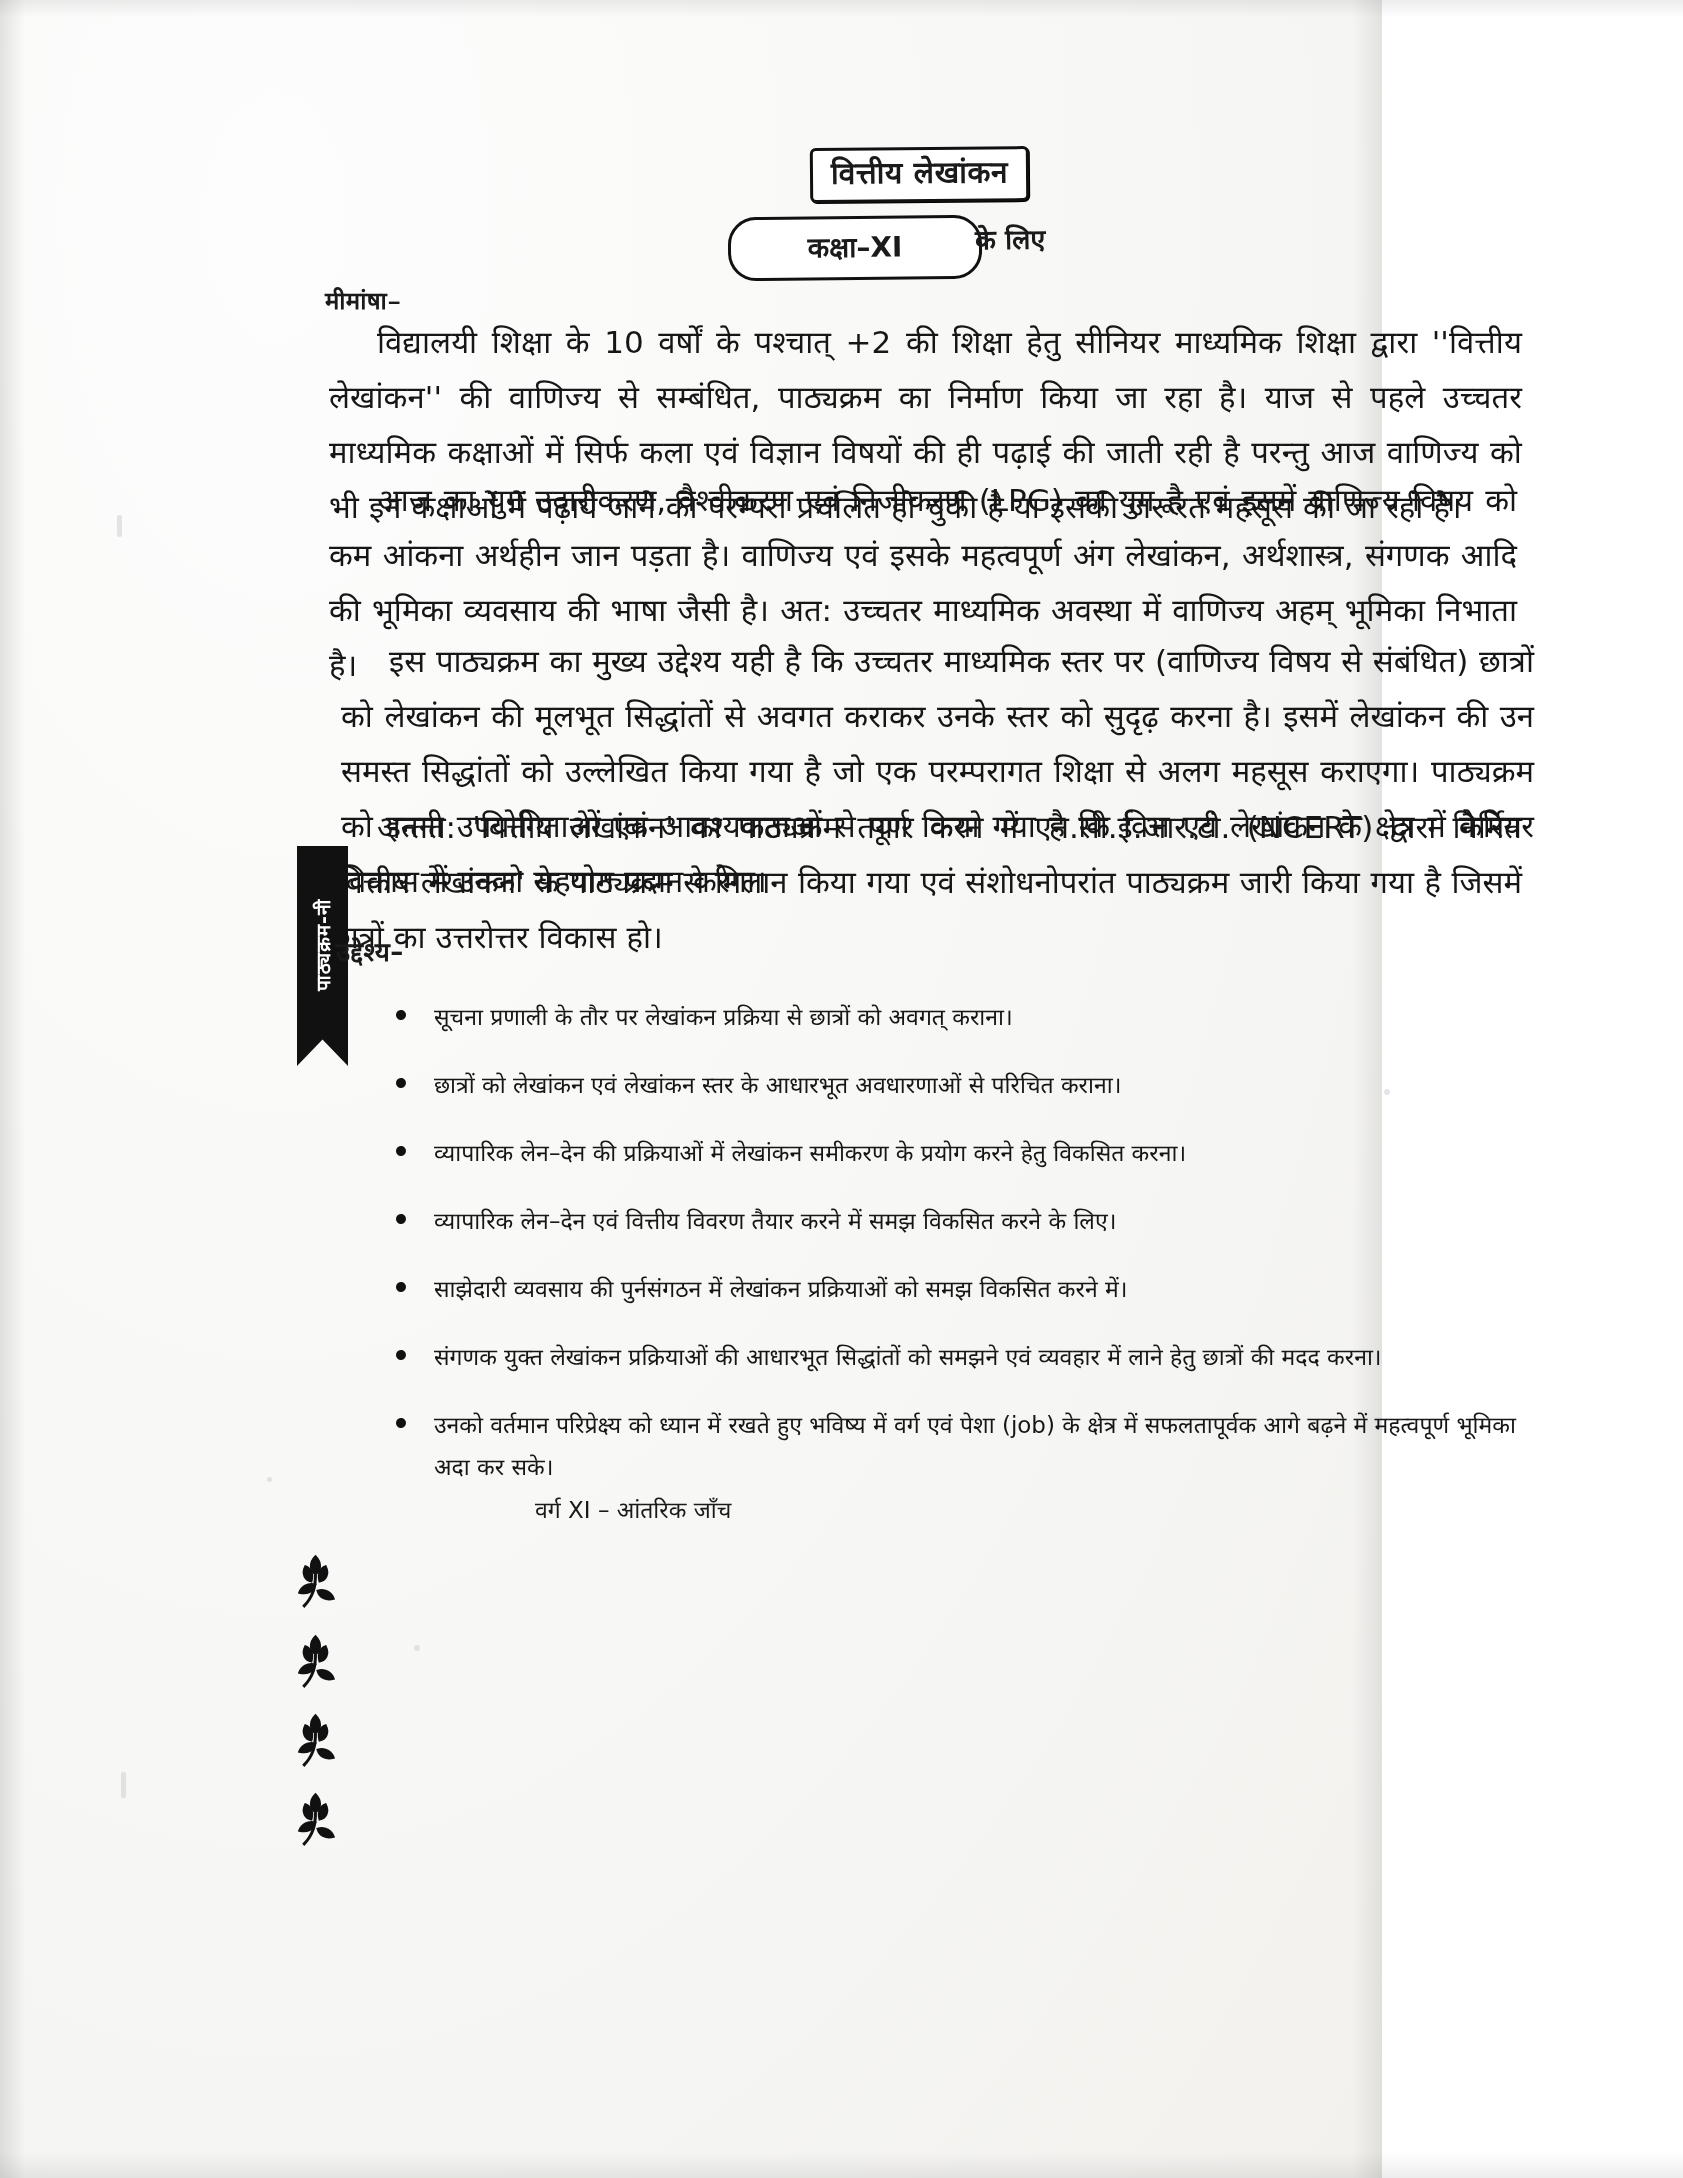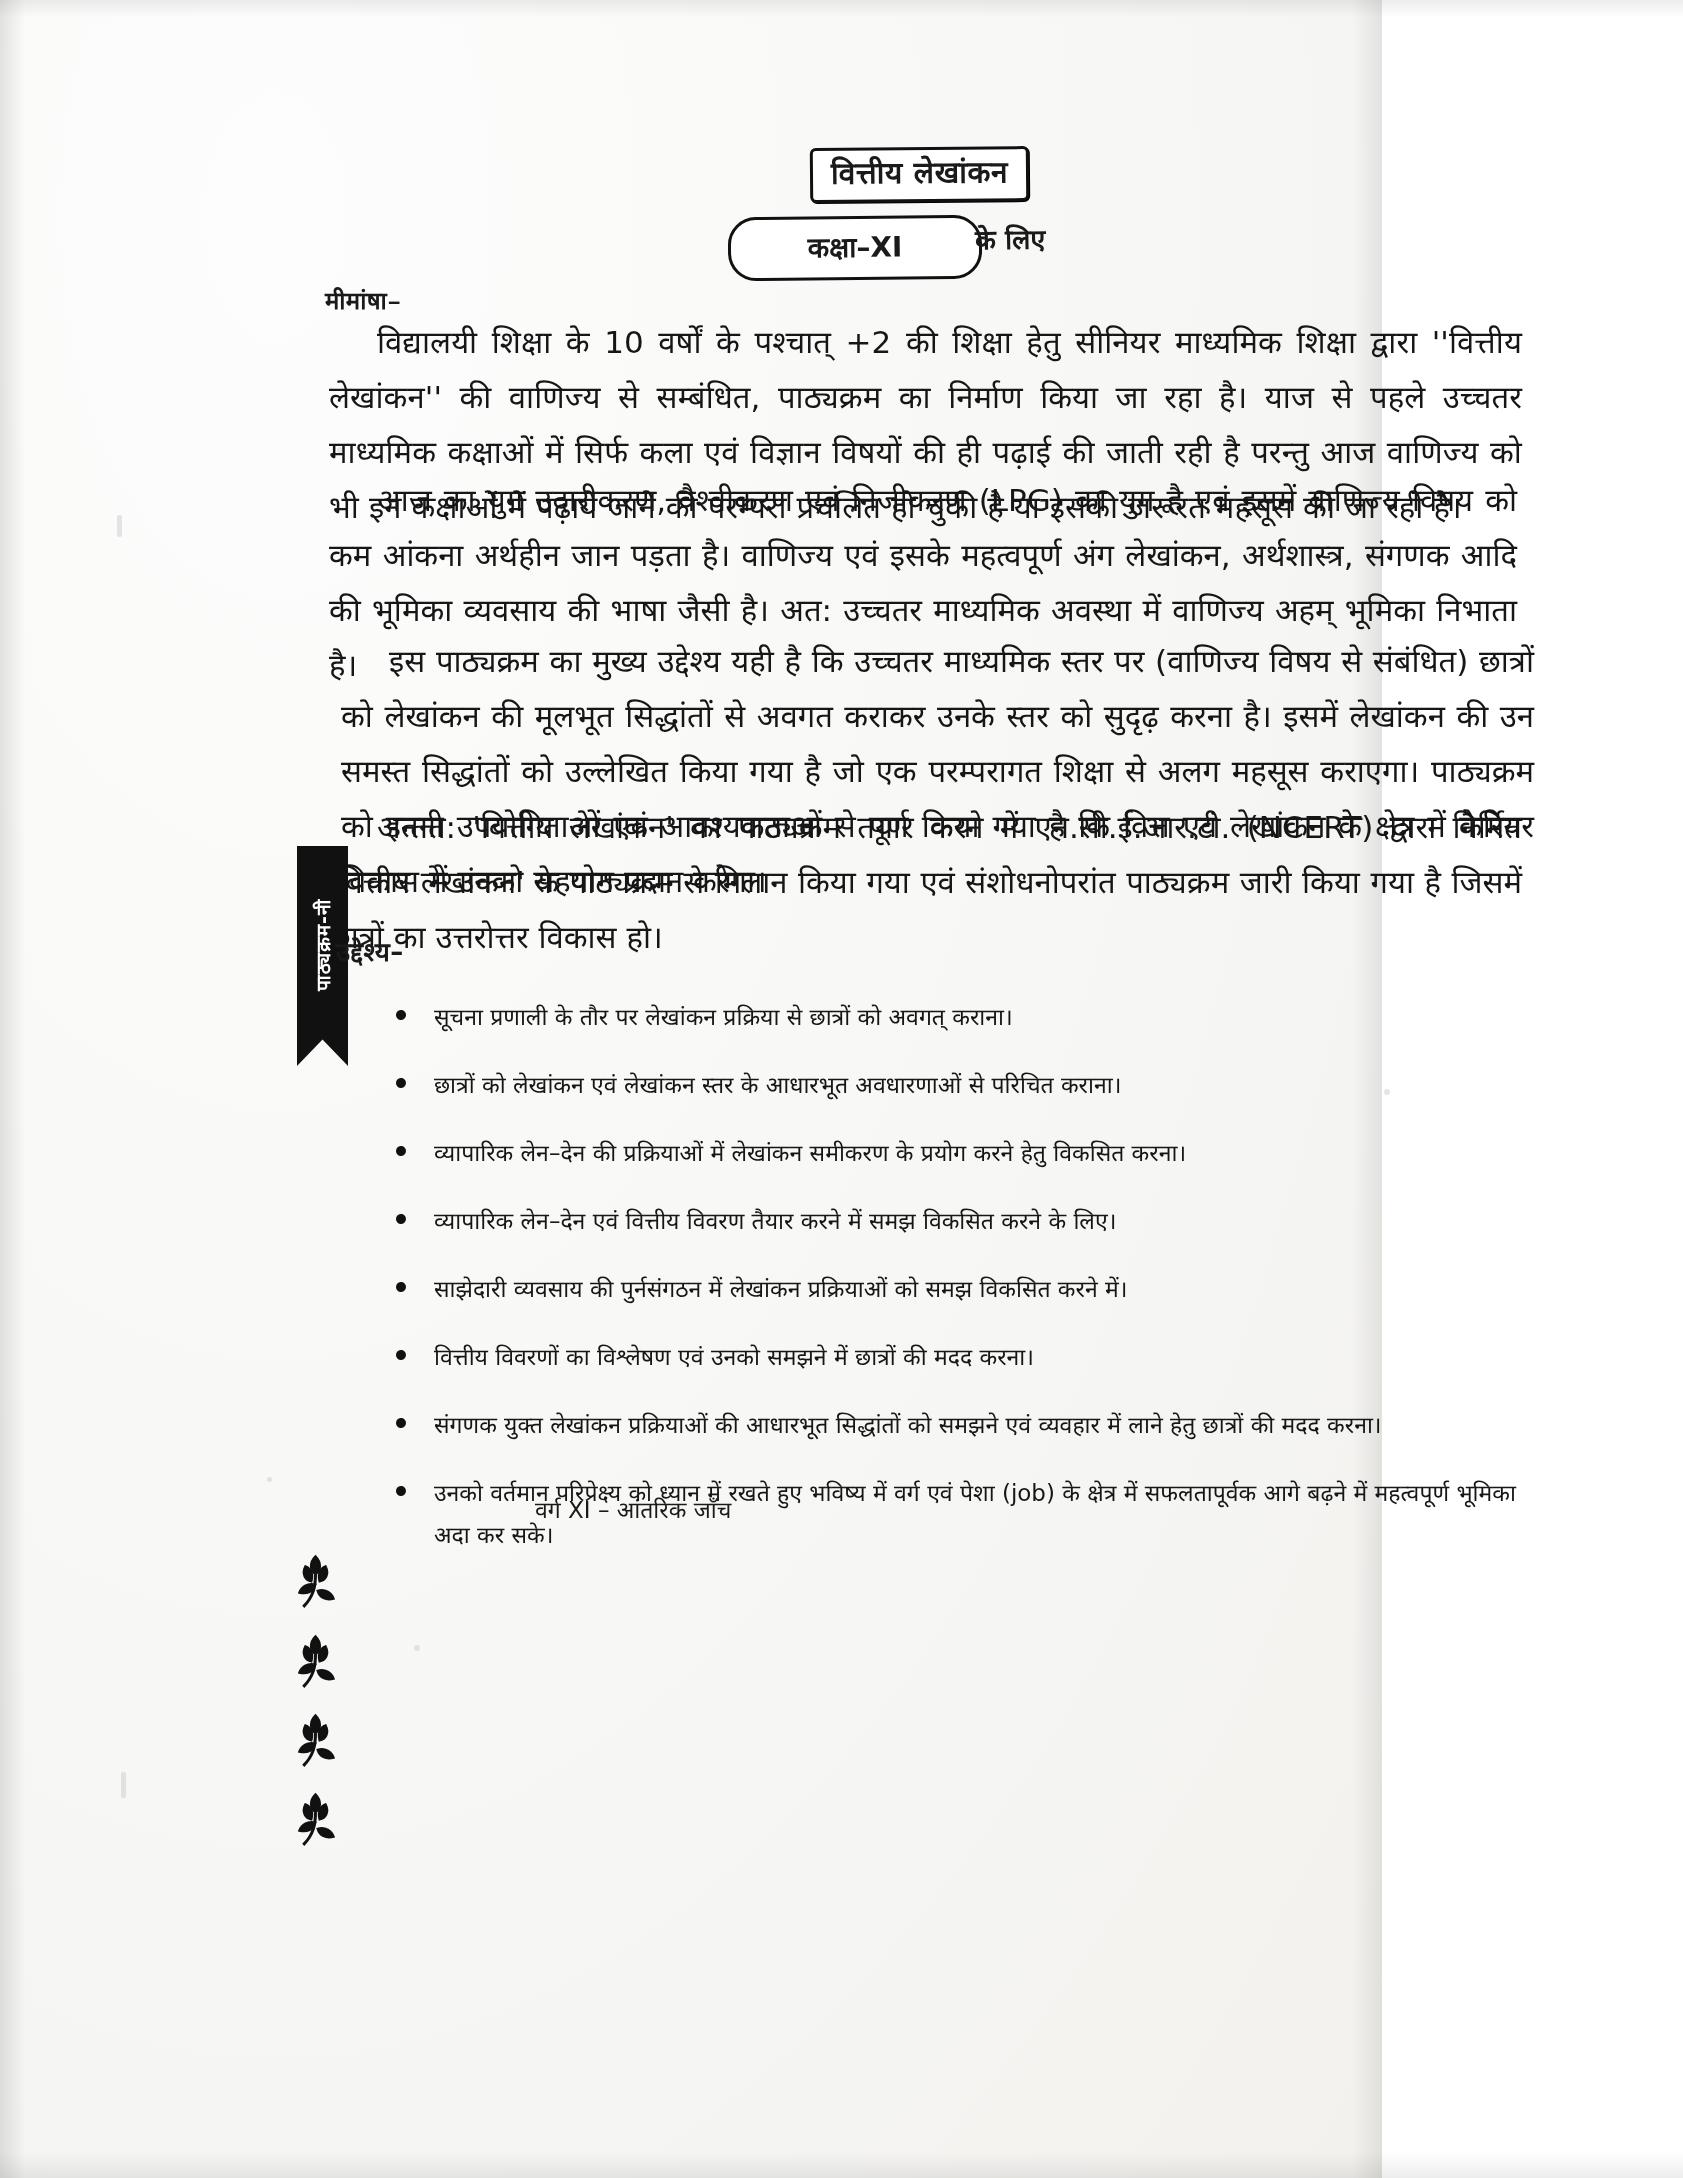--- a/index.html
+++ b/index.html
@@ -245,24 +245,20 @@
       <span class="bullet-dot"></span>
       <span class="bullet-text">व्यापारिक लेन–देन की प्रक्रियाओं में लेखांकन समीकरण के प्रयोग करने हेतु विकसित करना।</span>
     </div>
     <div class="bullet-row">
       <span class="bullet-dot"></span>
       <span class="bullet-text">व्यापारिक लेन–देन एवं वित्तीय विवरण तैयार करने में समझ विकसित करने के लिए।</span>
     </div>
     <div class="bullet-row">
       <span class="bullet-dot"></span>
       <span class="bullet-text">साझेदारी व्यवसाय की पुर्नसंगठन में लेखांकन प्रक्रियाओं को समझ विकसित करने में।</span>
-    </div>
-    <div class="bullet-row">
-      <span class="bullet-dot"></span>
-      <span class="bullet-text">वित्तीय विवरणों का विश्लेषण एवं उनको समझने में छात्रों की मदद करना।</span>
     </div>
     <div class="bullet-row">
       <span class="bullet-dot"></span>
       <span class="bullet-text">संगणक युक्त लेखांकन प्रक्रियाओं की आधारभूत सिद्धांतों को समझने एवं व्यवहार में लाने हेतु छात्रों की मदद करना।</span>
     </div>
     <div class="bullet-row">
       <span class="bullet-dot"></span>
       <span class="bullet-text">उनको वर्तमान परिप्रेक्ष्य को ध्यान में रखते हुए भविष्य में वर्ग एवं पेशा (job) के क्षेत्र में सफलतापूर्वक आगे बढ़ने में महत्वपूर्ण भूमिका अदा कर सके।</span>
     </div>
   </div>

